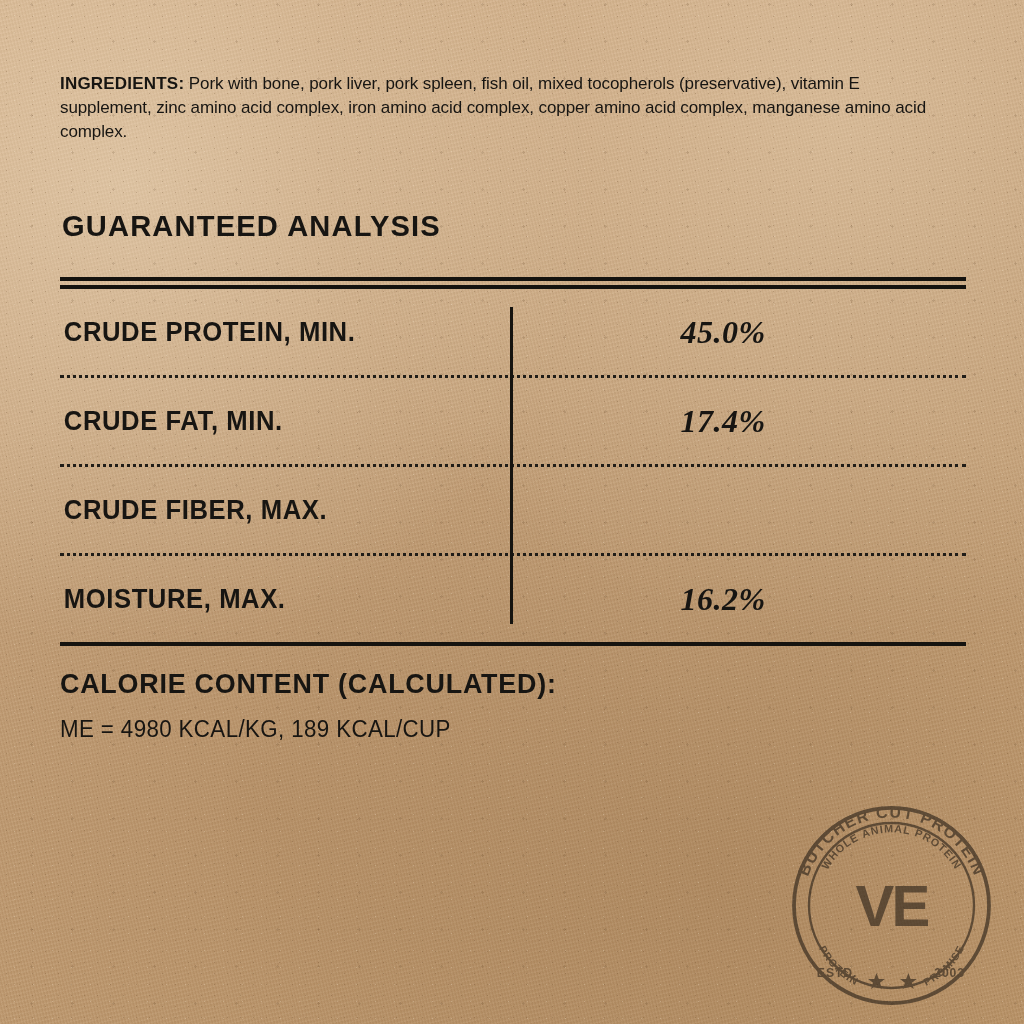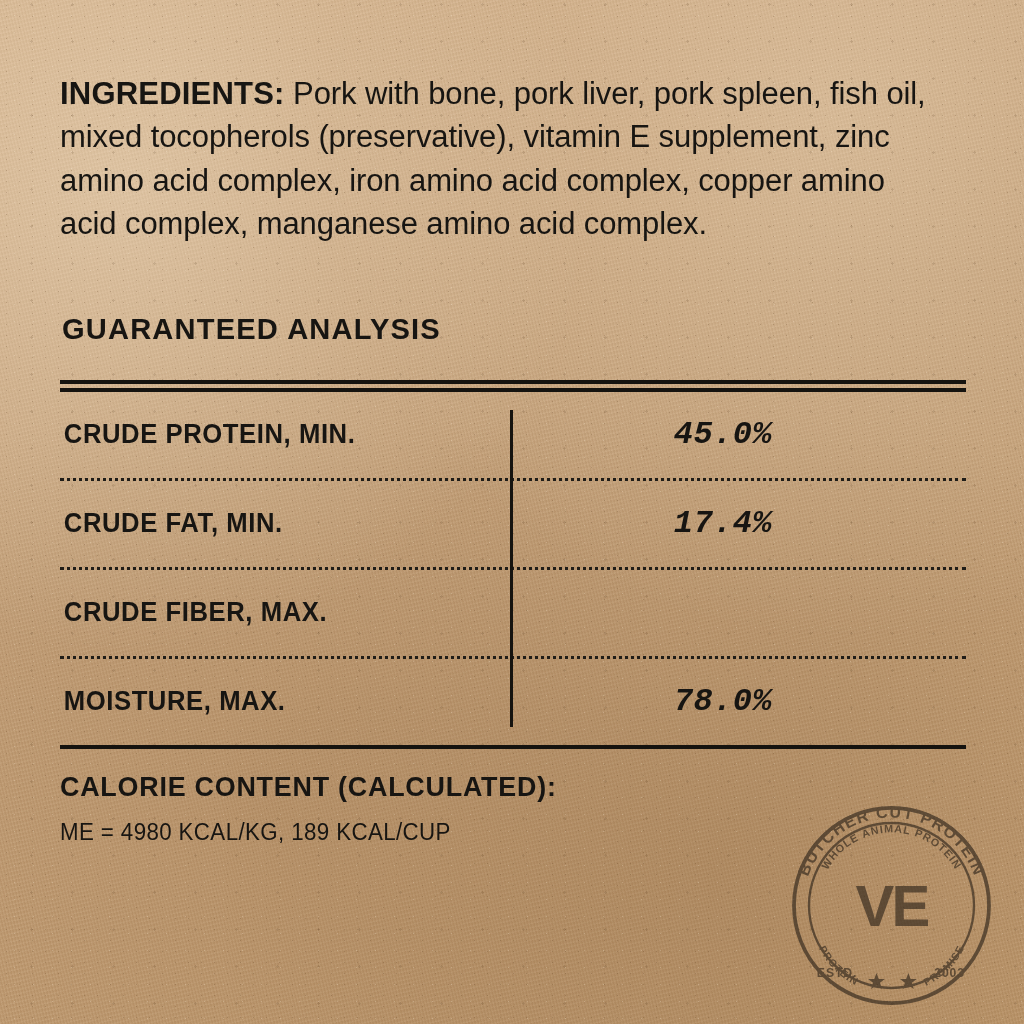--- a/index.html
+++ b/index.html
@@ -47,21 +47,21 @@
   }
   #content {
     position: relative;
     z-index: 2;
     padding: 72px 58px 0 60px;
     box-sizing: border-box;
   }
 
   
   .ingredients {
-    font-size: 31px;
+    font-size: 17px;
     line-height: 1.40;
     letter-spacing: -0.1px;
     max-width: 880px;
     margin: 0;
   }
   .ingredients .lead {
     font-weight: bold;
     letter-spacing: 0.2px;
   }
 
@@ -123,21 +123,21 @@
     box-sizing: border-box;
   }
   .ga-value {
     flex: 1;
     text-align: center;
     font-size: 32px;
     font-style: italic;
     font-weight: bold;
     letter-spacing: 0.5px;
     padding-right: 30px;
-    font-family: Liberation Mono, monospace;
+    font-family: Liberation Serif, serif;
   }
 
   
   .cal-title {
     margin-top: 22px;
     font-size: 28px;
     font-weight: bold;
     letter-spacing: 0.8px;
     transform: scaleX(0.96);
     transform-origin: left center;
@@ -190,21 +190,21 @@
         </div>
         <div class="ga-row">
           <div class="ga-label">CRUDE FAT, MIN.</div>
           <div class="ga-value">17.4%</div>
         </div>
         <div class="ga-row">
           <div class="ga-label">CRUDE FIBER, MAX.</div>
         </div>
         <div class="ga-row">
           <div class="ga-label">MOISTURE, MAX.</div>
-          <div class="ga-value">78.0%</div>
+          <div class="ga-value">16.2%</div>
         </div>
       </div>
 
       <div class="rule-bottom"></div>
     </div>
 
     <div class="cal-title">CALORIE CONTENT (CALCULATED):</div>
     <div class="cal-value">ME = 4980 KCAL/KG, 189 KCAL/CUP</div>
   </div>
 

